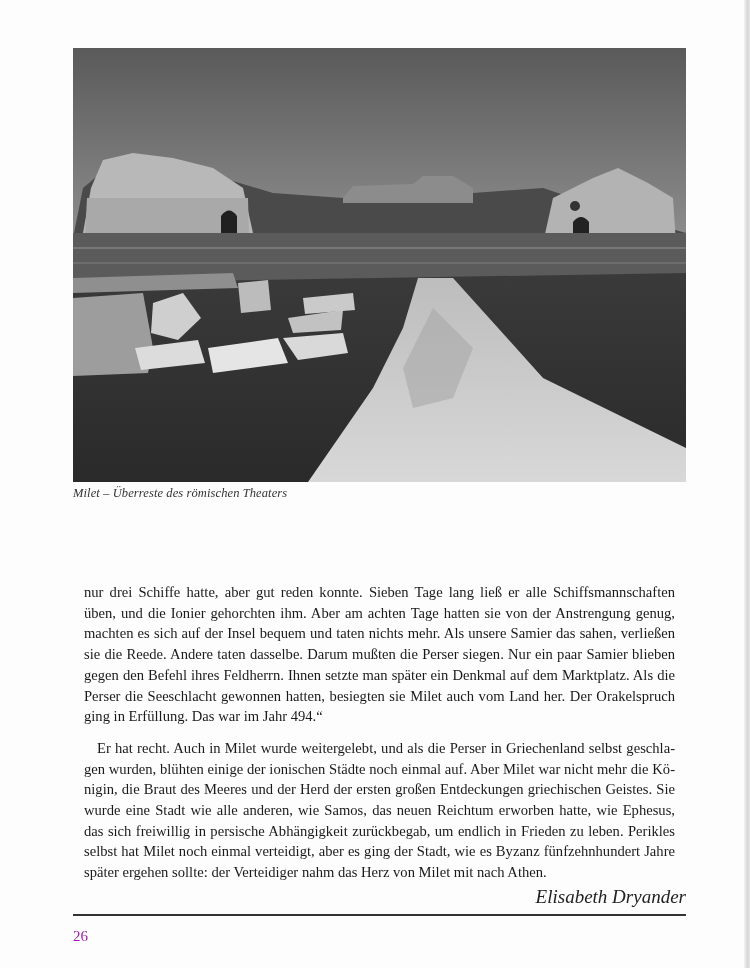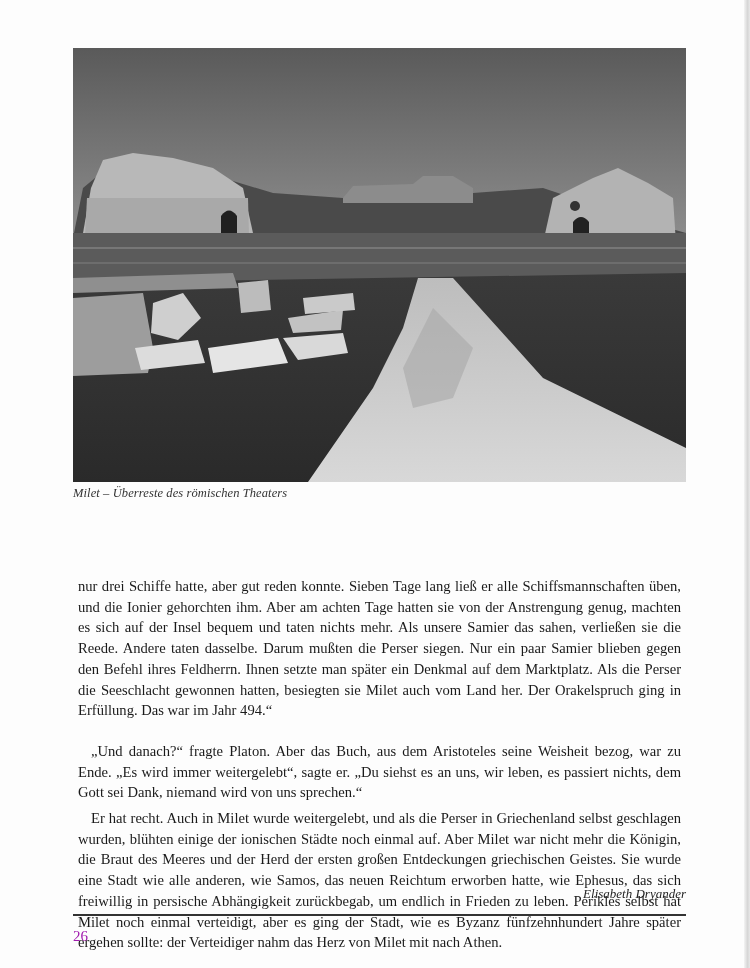--- a/index.html
+++ b/index.html
@@ -20,26 +20,26 @@
     .photo svg { display: block; width: 100%; height: 100%; }
     .caption {
       position: absolute; left: 73px; top: 486px;
       font-style: italic; font-size: 12.5px; color: #333; letter-spacing: 0.1px;
     }
     .body-text {
       position: absolute; left: 73px; top: 571px; width: 613px;
       font-size: 14.6px; line-height: 20.7px; text-align: justify;
       hyphens: manual;
     }
-    .body-text p { margin: 5px; text-indent: 0; }
+    .body-text p { margin: 11px; text-indent: 0; }
     .body-text p.indent { text-indent: 13px; }
     .body-text p.gap { margin-top: 20px; }
     .author {
       position: absolute; right: 64px; top: 886px;
-      font-style: italic; font-size: 13px; color: #222;
+      font-style: italic; font-size: 19px; color: #222;
     }
     .rule {
       position: absolute; left: 73px; top: 914px; width: 613px; height: 1.5px;
       background: #333;
     }
     .page-number {
       position: absolute; left: 73px; top: 928px;
       font-size: 15px; color: #a21caf;
     }
   </style>
@@ -98,21 +98,20 @@
     <path d="M165 235 L195 232 L198 262 L168 265 Z" fill="#bcbcbc"></path>
     <path d="M230 250 L280 245 L282 262 L232 266 Z" fill="#cacaca"></path>
     <path d="M0 230 L160 225 L165 240 L0 245 Z" fill="#8f8f8f"></path>
   </svg>
 </div>
 
 <div class="caption">Milet – Überreste des römischen Theaters</div>
 
 <div class="body-text">
   <p>nur drei Schiffe hatte, aber gut reden konnte. Sieben Tage lang ließ er alle Schiffsmannschaften üben, und die Ionier gehorchten ihm. Aber am achten Tage hatten sie von der Anstrengung genug, machten es sich auf der Insel bequem und taten nichts mehr. Als unsere Samier das sahen, verließen sie die Reede. Andere taten dasselbe. Darum mußten die Perser siegen. Nur ein paar Samier blieben gegen den Befehl ihres Feldherrn. Ihnen setzte man später ein Denkmal auf dem Marktplatz. Als die Perser die Seeschlacht gewonnen hatten, besiegten sie Milet auch vom Land her. Der Orakelspruch ging in Erfüllung. Das war im Jahr 494.“</p>
-  <p class="indent gap">„Und danach?“ fragte Platon. Aber das Buch, aus dem Aristoteles seine Weisheit bezog, war zu Ende. „Es wird immer weitergelebt“, sagte er. „Du siehst es an uns, wir leben, es passiert nichts, dem Gott sei Dank, niemand wird von uns sprechen.“</p>
   <p class="indent">Er hat recht. Auch in Milet wurde weitergelebt, und als die Perser in Griechenland selbst geschla­gen wurden, blühten einige der ionischen Städte noch einmal auf. Aber Milet war nicht mehr die Kö­nigin, die Braut des Meeres und der Herd der ersten großen Entdeckungen griechischen Geistes. Sie wurde eine Stadt wie alle anderen, wie Samos, das neuen Reichtum erworben hatte, wie Ephesus, das sich freiwillig in persische Abhängigkeit zurückbegab, um endlich in Frieden zu leben. Perikles selbst hat Milet noch einmal verteidigt, aber es ging der Stadt, wie es Byzanz fünfzehnhundert Jahre später ergehen sollte: der Verteidiger nahm das Herz von Milet mit nach Athen.</p>
 </div>
 
 <div class="author">Elisabeth Dryander</div>
 
 <div class="rule"></div>
 
 <div class="page-number">26</div>
 
 </body></html>

